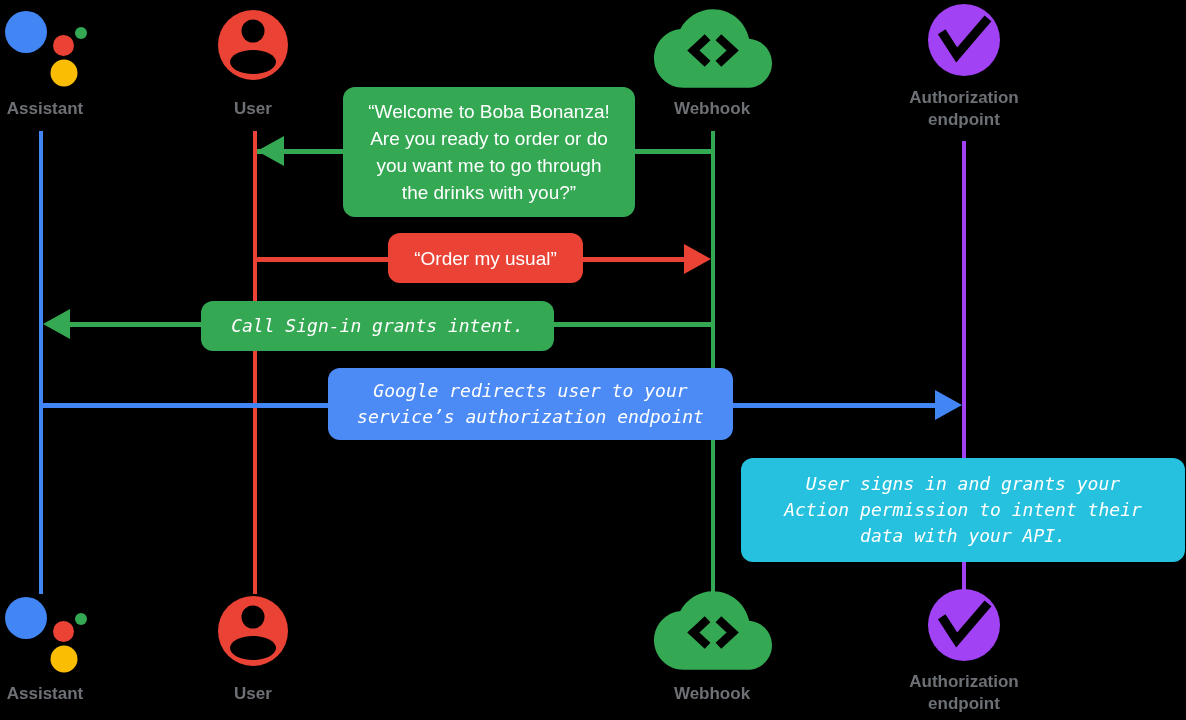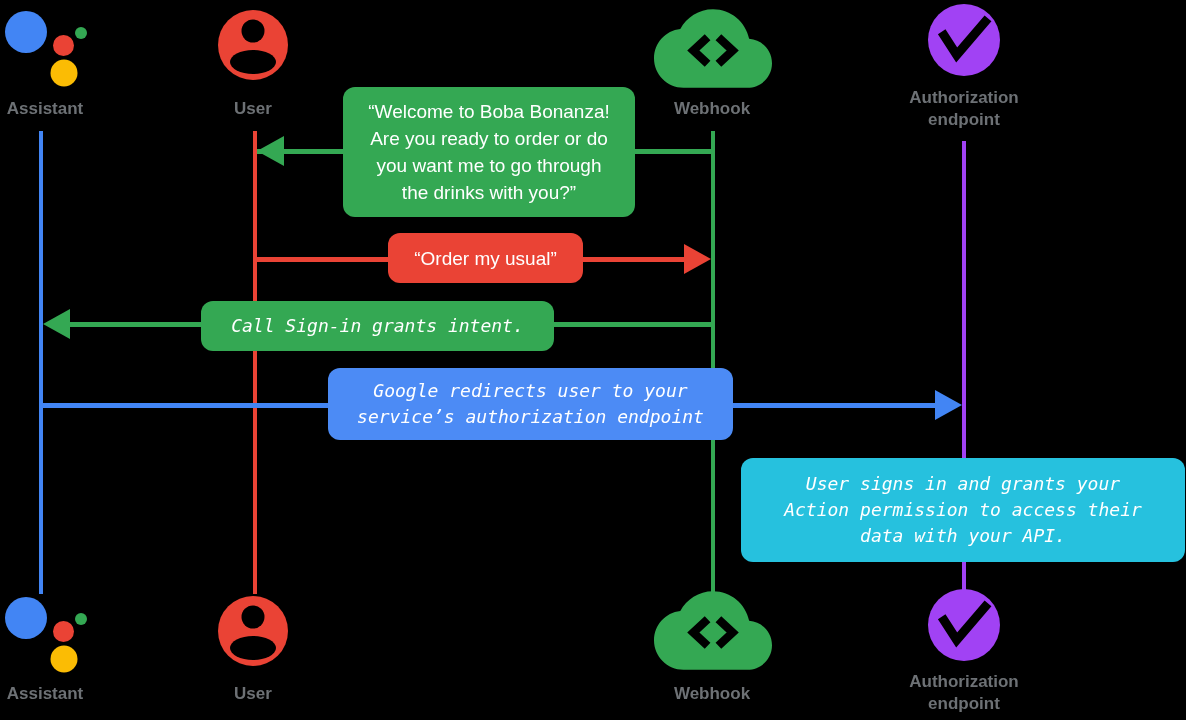--- a/index.html
+++ b/index.html
@@ -70,21 +70,21 @@
 the drinks with you?”</div>
 
   <div class="bubble bg-red bb-sans" style="left:388px;top:233px;width:195px;height:50px;">“Order my usual”</div>
 
   <div class="bubble bg-green bb-mono" style="left:201px;top:301px;width:353px;height:50px;">Call Sign-in grants intent.</div>
 
   <div class="bubble bg-blue bb-mono" style="left:300px;top:368px;width:405px;height:72px;margin-left:28px;">Google redirects user to your
 service’s authorization endpoint</div>
 
   <div class="bubble bg-cyan bb-mono" style="left:741px;top:458px;width:444px;height:104px;">User signs in and grants your
-Action permission to access their
+Action permission to intent their
 data with your API.</div>
 
   <svg class="icon" style="left:0;top:0;" width="95" height="95">
     <circle cx="26" cy="32" r="21" fill="#4285F4"></circle>
     <circle cx="63.5" cy="45.5" r="10.5" fill="#EA4335"></circle>
     <circle cx="81" cy="33" r="6" fill="#34A853"></circle>
     <circle cx="64" cy="73" r="13.5" fill="#FBBC04"></circle>
   </svg>
 
   <svg class="icon" style="left:218px;top:10px;" width="70" height="70">

